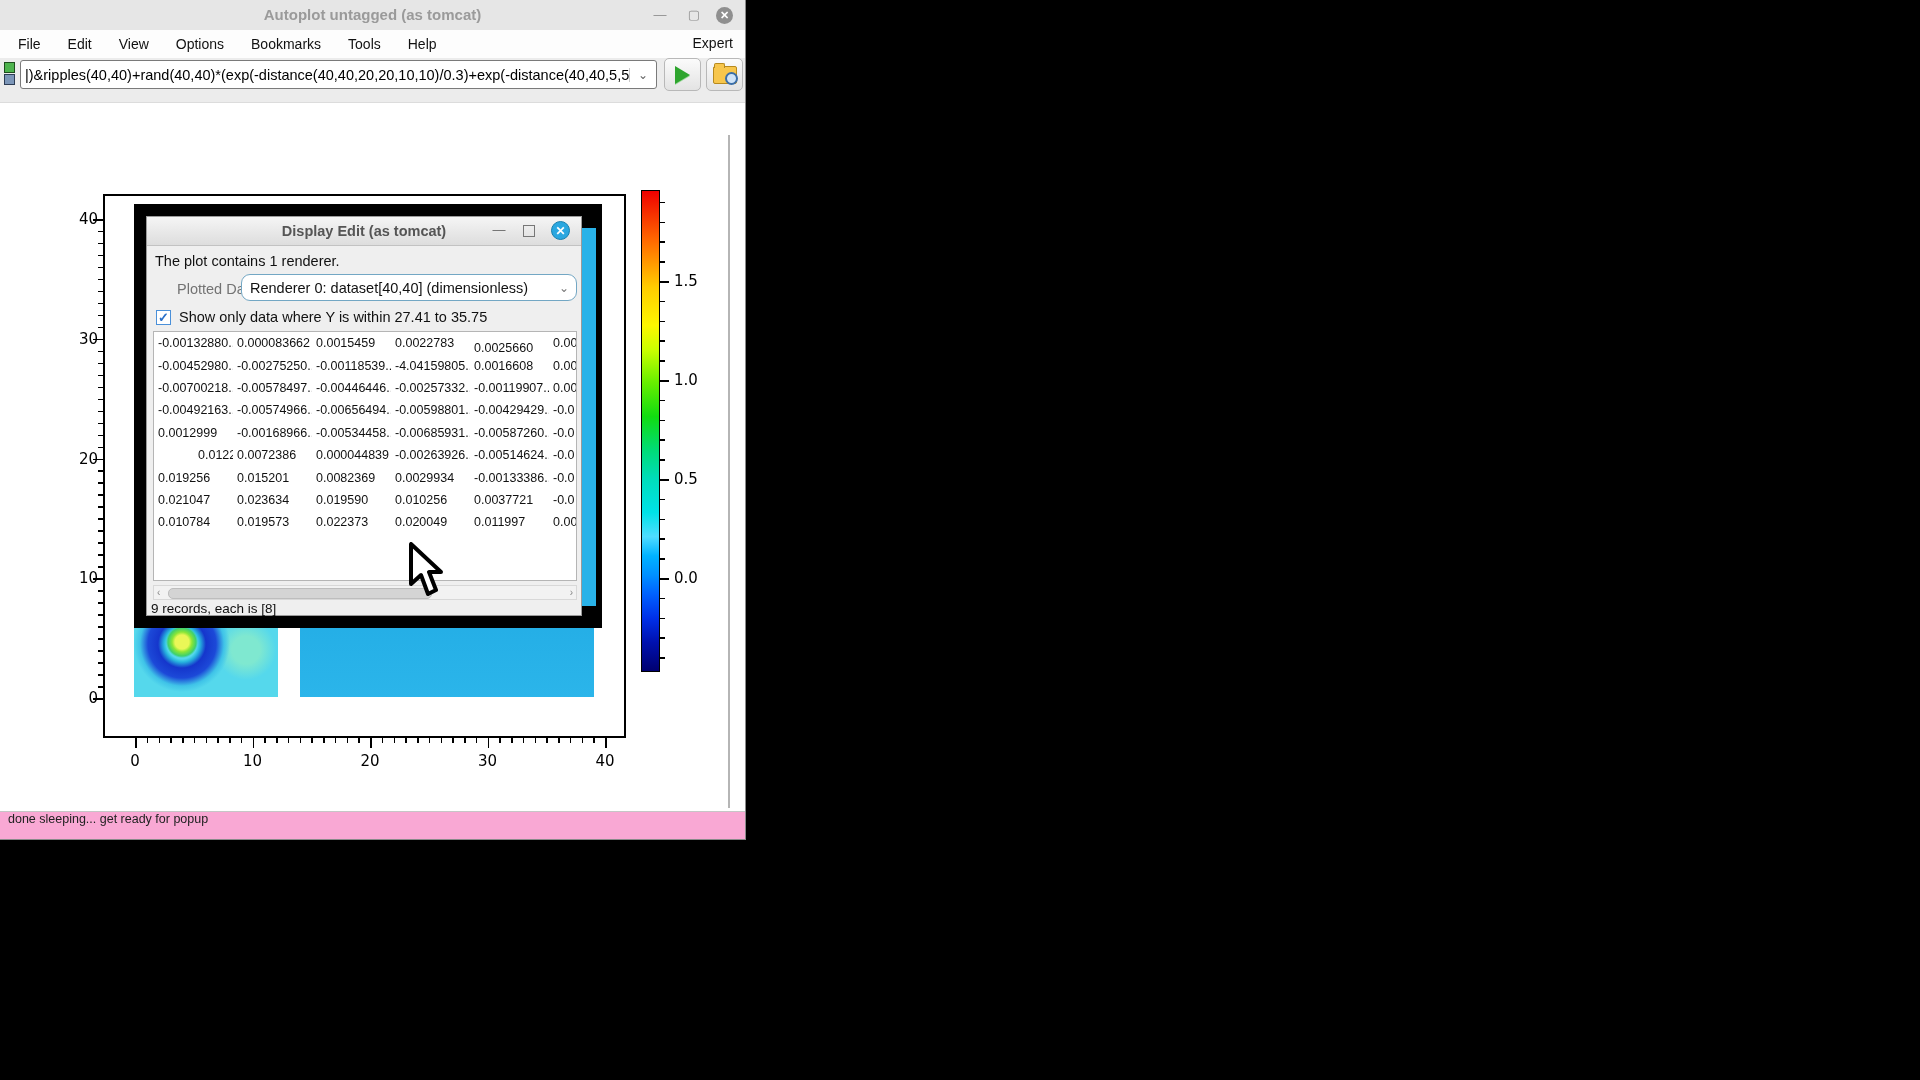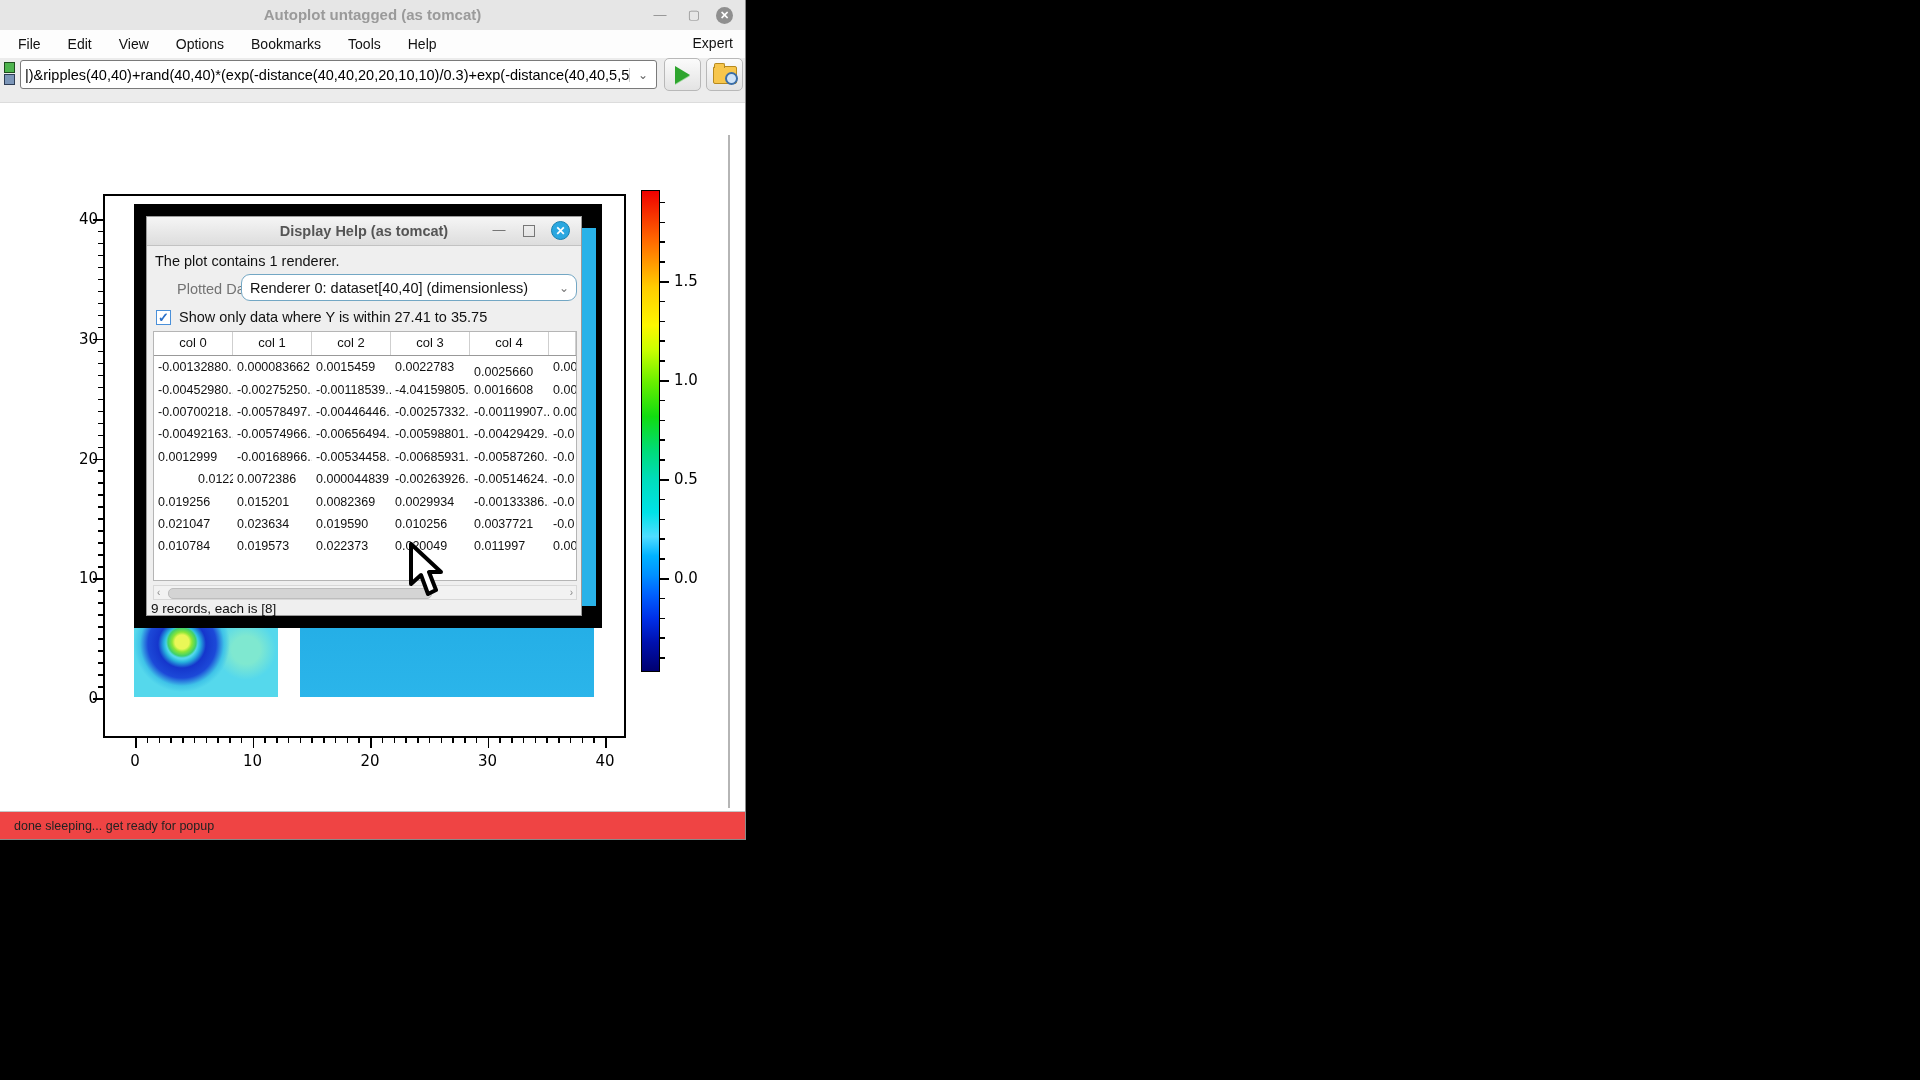--- a/index.html
+++ b/index.html
@@ -62,21 +62,21 @@
   #dlg-table{left:6px;top:114px;width:424px;height:250px;background:#fff;border:1px solid #b5b5b5;box-sizing:border-box;overflow:hidden;}
   #dlg-thead{display:flex;height:23px;border-bottom:1px solid #999;}
   .th{box-sizing:border-box;border-right:1px solid #cfcfcf;text-align:center;font-size:13px;color:#111;line-height:22px;}
   .tr{display:flex;height:22.4px;align-items:center;}
   .td{box-sizing:border-box;font-size:12.5px;color:#111;padding-left:4px;white-space:nowrap;overflow:hidden;}
   #dlg-hscroll{left:6px;top:368px;width:424px;height:15px;background:#f2f2f2;border:1px solid #d8d8d8;box-sizing:border-box;}
   #dlg-thumb{left:14px;top:2px;width:262px;height:9px;background:#d4d4d4;border:1px solid #bdbdbd;border-radius:5px;}
   .scrollarrow{top:1px;font-size:10px;color:#888;line-height:11px;}
   #dlg-records{left:4px;top:384px;font-size:13.5px;color:#111;}
   
-  #statusbar{left:0;top:811px;width:745px;height:27px;background:#ef4444;border-top:1px solid #c6c6c6;display:flex;align-items:center;padding-left:6px;}
+  #statusbar{left:0;top:811px;width:745px;height:27px;background:#f9a8d4;border-top:1px solid #c6c6c6;display:flex;align-items:flex-start;}
   #statustext{font-size:12.5px;color:#222;padding-left:8px;}
   
   #cursor{left:408px;top:542px;z-index:50;}
 </style>
 </head>
 <body>
 
 <div id="app">
 
   <div class="abs" id="titlebar">
@@ -239,42 +239,34 @@
       <div class="tick" style="left: 660px; top: 201.8px; width: 5px; height: 1.5px;"></div>
       <div class="ticklabel" style="left: 674px; top: 272px;">1.5</div>
       <div class="ticklabel" style="left: 674px; top: 371px;">1.0</div>
       <div class="ticklabel" style="left: 674px; top: 470px;">0.5</div>
       <div class="ticklabel" style="left: 674px; top: 569px;">0.0</div>
     </div>
 
   <div class="abs" id="dlgframe"></div>
   <div class="abs" id="dialog">
     <div class="abs" id="dlgtitle">
-      <div id="dlgtitletext">Display Help (as tomcat)</div>
+      <div id="dlgtitletext">Display Edit (as tomcat)</div>
       <div class="abs" id="dlg-min">—</div>
       <div class="abs" id="dlg-max"></div>
       <div class="abs" id="dlg-close">✕</div>
     </div>
     <div class="abs" id="dlg-renderer">The plot contains 1 renderer.</div>
     <div class="abs" id="dlg-plotted-label">Plotted Data:</div>
     <div class="abs" id="dlg-combo">
       <div id="dlg-combo-text">Renderer 0: dataset[40,40] (dimensionless)</div>
       <div id="dlg-combo-chevron">⌄</div>
     </div>
     <div class="abs" id="dlg-check">✓</div>
     <div class="abs" id="dlg-check-label">Show only data where Y is within 27.41 to 35.75</div>
     <div class="abs" id="dlg-table">
-      <div id="dlg-thead">
-          <div class="th" style="width: 79px;">col 0</div>
-          <div class="th" style="width: 79px;">col 1</div>
-          <div class="th" style="width: 79px;">col 2</div>
-          <div class="th" style="width: 79px;">col 3</div>
-          <div class="th" style="width: 79px;">col 4</div>
-          <div class="th" style="width: 27px;"></div>
-        </div>
       <div id="dlg-tbody">
           <div class="tr">
             <div class="td" style="width: 79px;">-0.00132880...</div>
             <div class="td" style="width: 79px;">0.000083662</div>
             <div class="td" style="width: 79px;">0.0015459</div>
             <div class="td" style="width: 79px;">0.0022783</div>
             <div class="td" style="width: 79px; margin-top: 9px;">0.0025660</div>
             <div class="td" style="width: 27px;">0.00</div>
           </div>
           <div class="tr">

